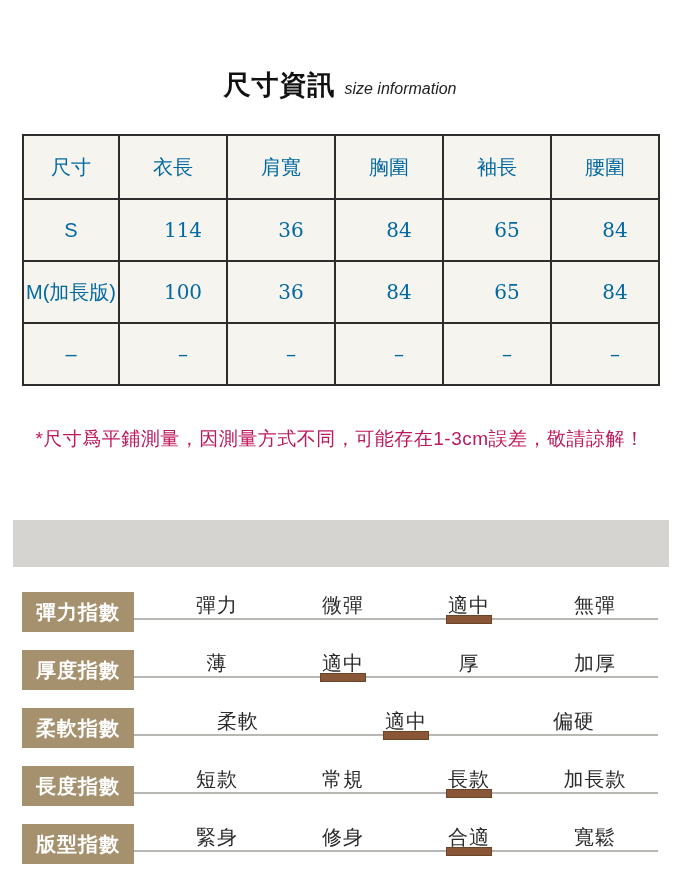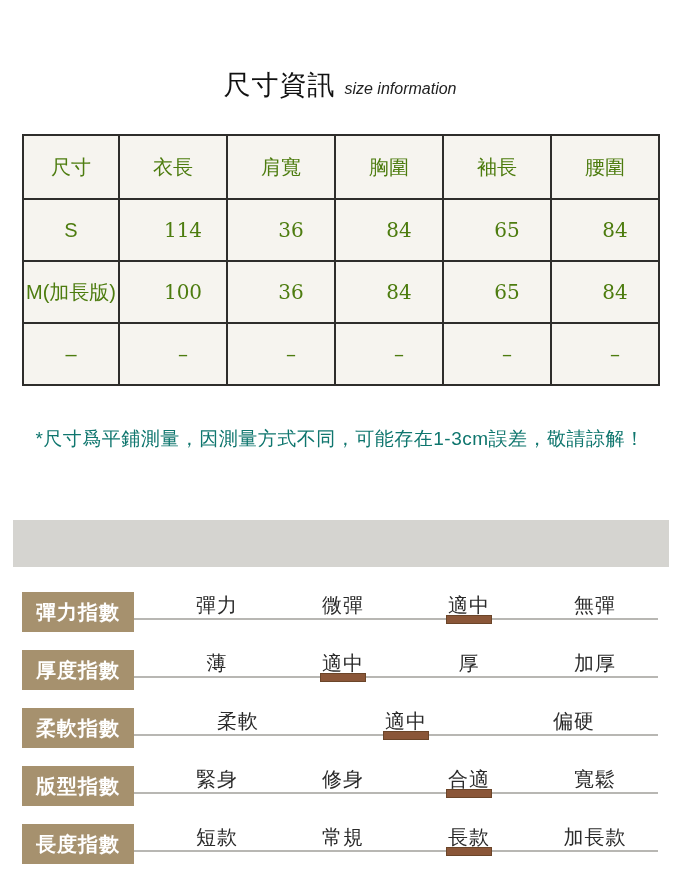--- a/index.html
+++ b/index.html
@@ -14,21 +14,21 @@
 
   
   .title-wrap {
     margin-top: 36px;
     display: flex;
     justify-content: center;
     align-items: baseline;
   }
   .title-zh {
     font-size: 27px;
-    font-weight: normal;
+    font-weight: bold;
     color: #111;
     letter-spacing: 1px;
   }
   .title-en {
     font-size: 16px;
     font-style: italic;
     color: #222;
     margin-left: 9px;
     margin-top: 44px;
   }
@@ -39,35 +39,35 @@
     margin: 31px 22px 0 22px;
     border-collapse: collapse;
     background: #f6f4ef;
     table-layout: fixed;
   }
   .size-table td, .size-table th {
     border: 2px solid #2e2d2b;
     text-align: center;
     font-weight: normal;
     font-size: 20px;
-    color: #4d7c0f;
+    color: #0369a1;
     height: 62px;
     padding: 0;
   }
   .size-table th { height: 64px; }
   .size-table td.num { font-family: "DejaVu Serif", "Liberation Serif", serif; font-size: 20px; padding-left: 20px; }
   .size-table col.c0 { width: 96px; }
   .size-table col.cx { width: 108px; }
 
   
   .size-note {
     margin-top: 40px;
     text-align: center;
     font-size: 19px;
-    color: #0f766e;
+    color: #be185d;
     letter-spacing: 0.5px;
   }
 
   
   .divider-bar {
     margin: 68px 11px 0 13px;
     height: 47px;
     background: #d5d4d0;
   }
 
@@ -211,38 +211,38 @@
       <div class="index-option">柔軟</div>
       <div class="index-option">
         <span>適中</span>
         <span class="selected-marker"></span>
       </div>
       <div class="index-option">偏硬</div>
     </div>
   </div>
 
   <div class="index-row">
+    <div class="index-label">長度指數</div>
+    <div class="index-options">
+      <div class="index-option">短款</div>
+      <div class="index-option">常規</div>
+      <div class="index-option">
+        <span>長款</span>
+        <span class="selected-marker"></span>
+      </div>
+      <div class="index-option">加長款</div>
+    </div>
+  </div>
+
+  <div class="index-row">
     <div class="index-label">版型指數</div>
     <div class="index-options">
       <div class="index-option">緊身</div>
       <div class="index-option">修身</div>
       <div class="index-option">
         <span>合適</span>
         <span class="selected-marker"></span>
       </div>
       <div class="index-option">寬鬆</div>
     </div>
   </div>
 
-  <div class="index-row">
-    <div class="index-label">長度指數</div>
-    <div class="index-options">
-      <div class="index-option">短款</div>
-      <div class="index-option">常規</div>
-      <div class="index-option">
-        <span>長款</span>
-        <span class="selected-marker"></span>
-      </div>
-      <div class="index-option">加長款</div>
-    </div>
-  </div>
-
 </div>
 
 </body></html>

